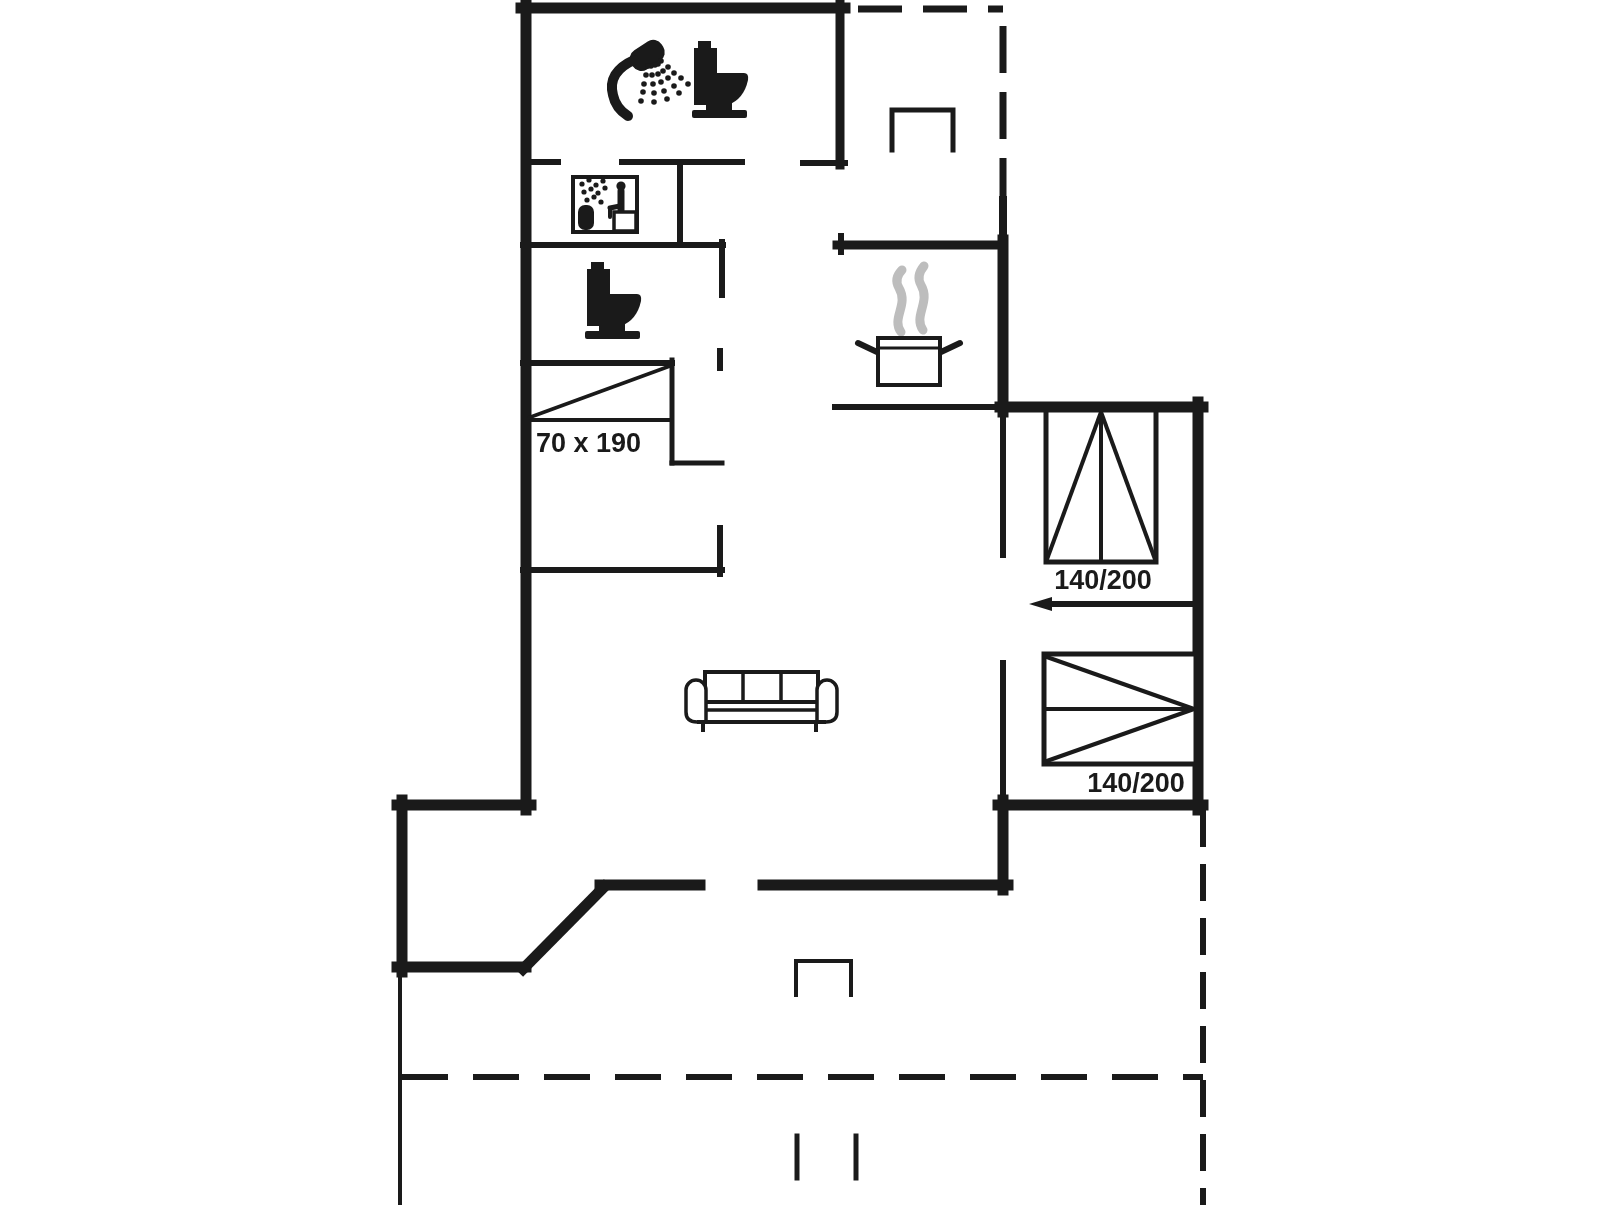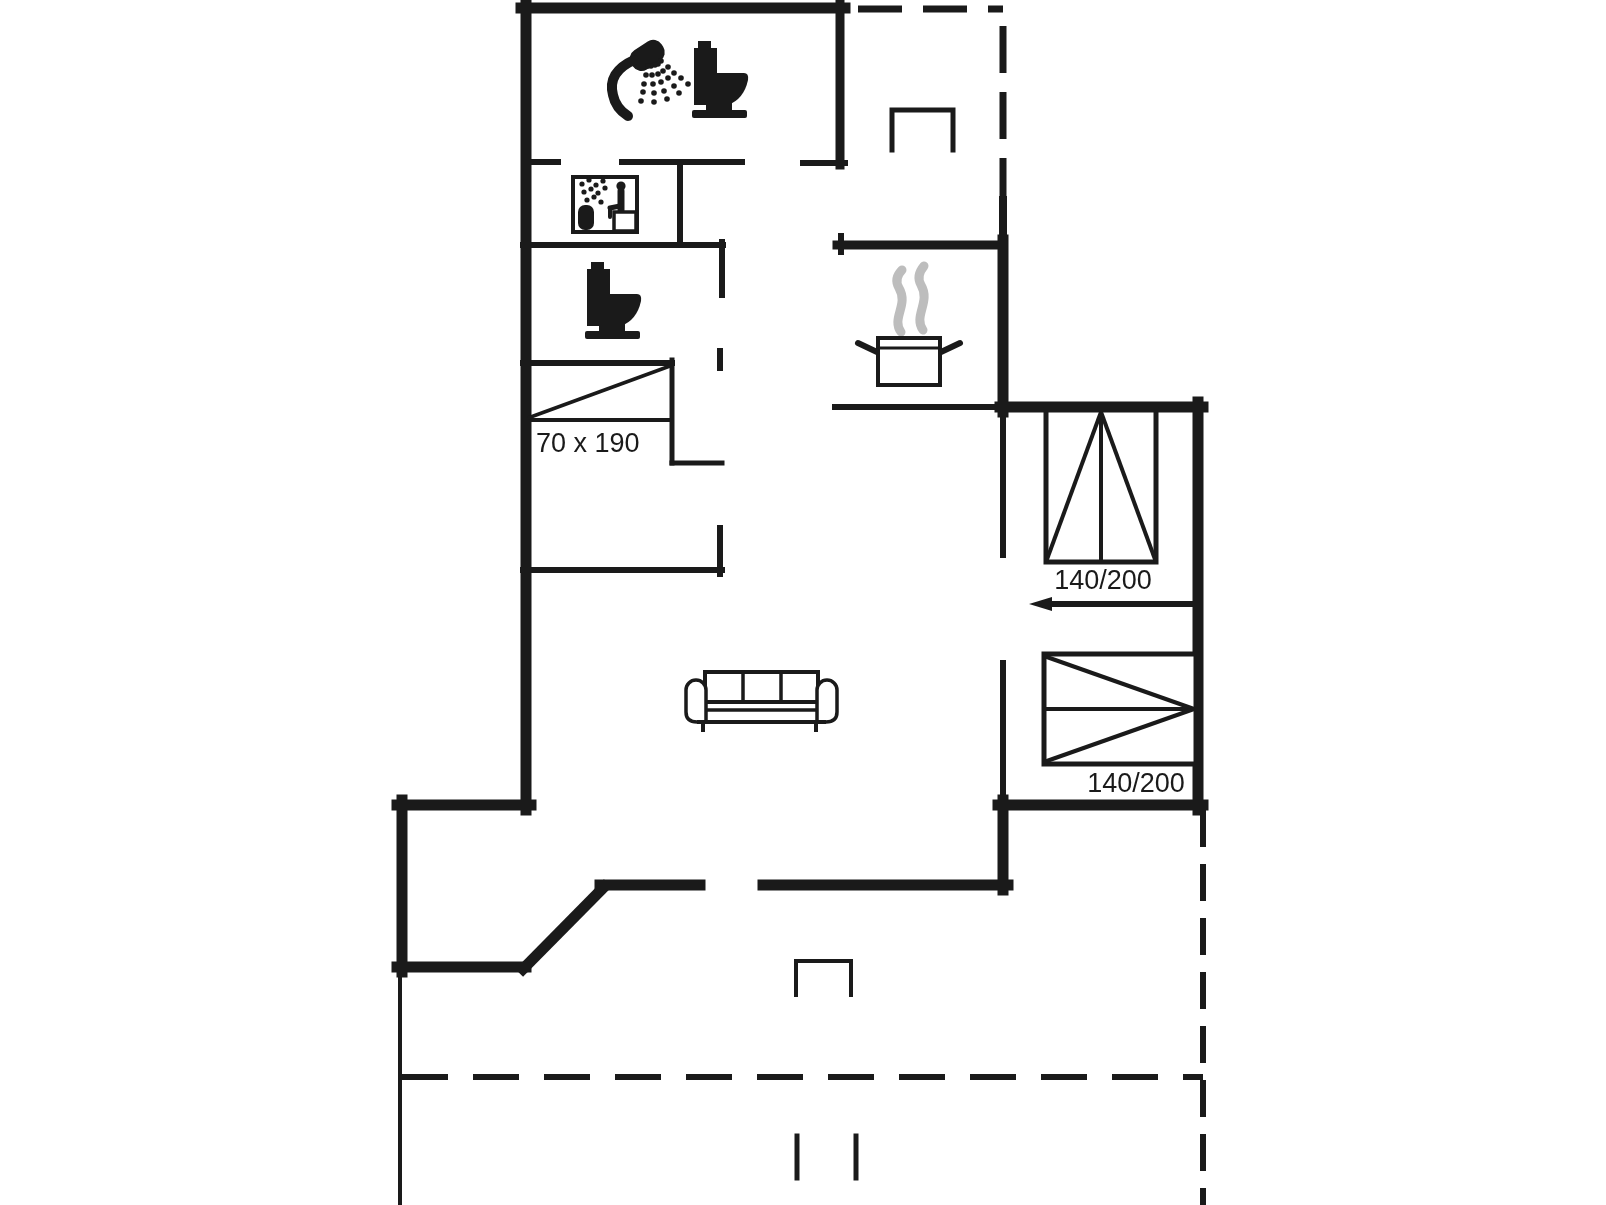--- a/index.html
+++ b/index.html
@@ -1,18 +1,18 @@
 <!DOCTYPE html>
 <html style="--ink: #1a1a1a; --steam: #bdbdbd; --bg: #ffffff;"><head>
 <meta charset="utf-8">
 <style>
   :root{ --ink:#1a1a1a; --steam:#bdbdbd; --bg:#ffffff; }
   html,body{margin:0;padding:0;background:var(--bg);}
   .stage{position:relative;width:1606px;height:1205px;background:var(--bg);overflow:hidden;
-         font-family:"Liberation Sans",sans-serif;}
+         font-family:"Liberation Sans",sans-serif;font-weight:bold;}
   svg{position:absolute;left:0;top:0;display:block;}
   
   .e11{stroke:var(--ink);stroke-width:11;fill:none;stroke-linecap:square;}
   .e9 {stroke:var(--ink);stroke-width:9;fill:none;stroke-linecap:square;}
   .e8 {stroke:var(--ink);stroke-width:8;fill:none;stroke-linecap:square;}
   .i6 {stroke:var(--ink);stroke-width:6;fill:none;stroke-linecap:square;}
   .i5 {stroke:var(--ink);stroke-width:5;fill:none;stroke-linecap:square;}
   .f4 {stroke:var(--ink);stroke-width:4;fill:none;stroke-linecap:butt;}
   .f35{stroke:var(--ink);stroke-width:3.5;fill:none;stroke-linecap:butt;}
   .f3 {stroke:var(--ink);stroke-width:3;fill:none;stroke-linecap:butt;}

